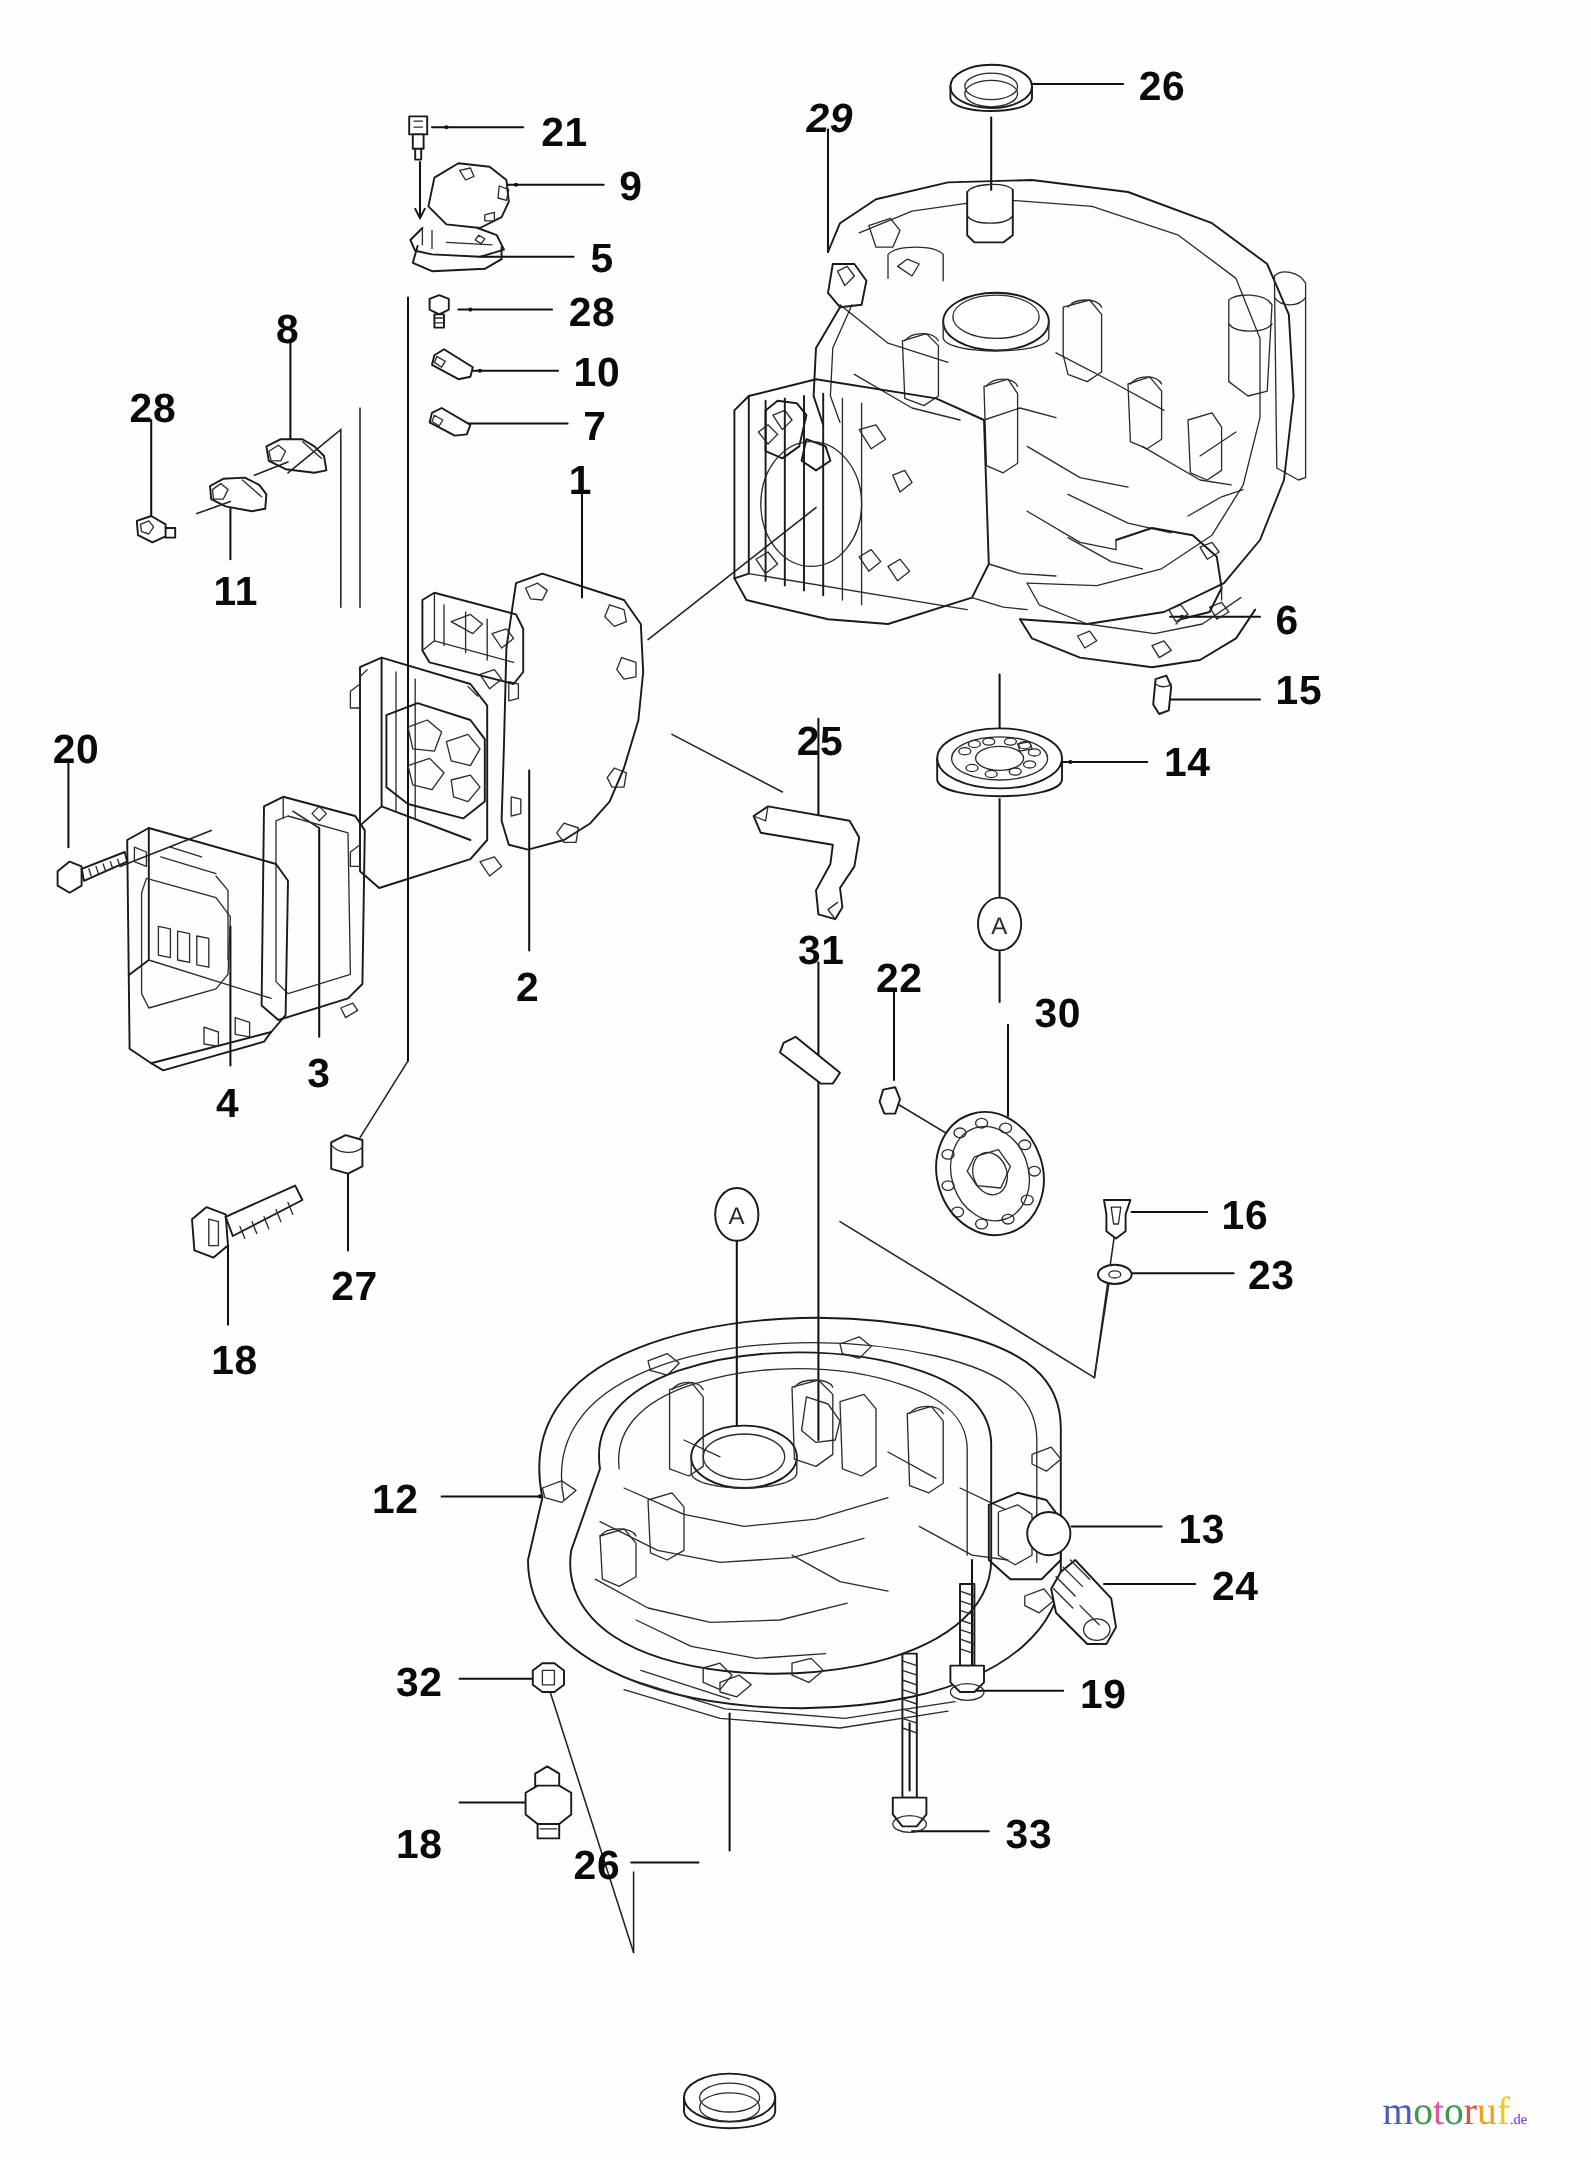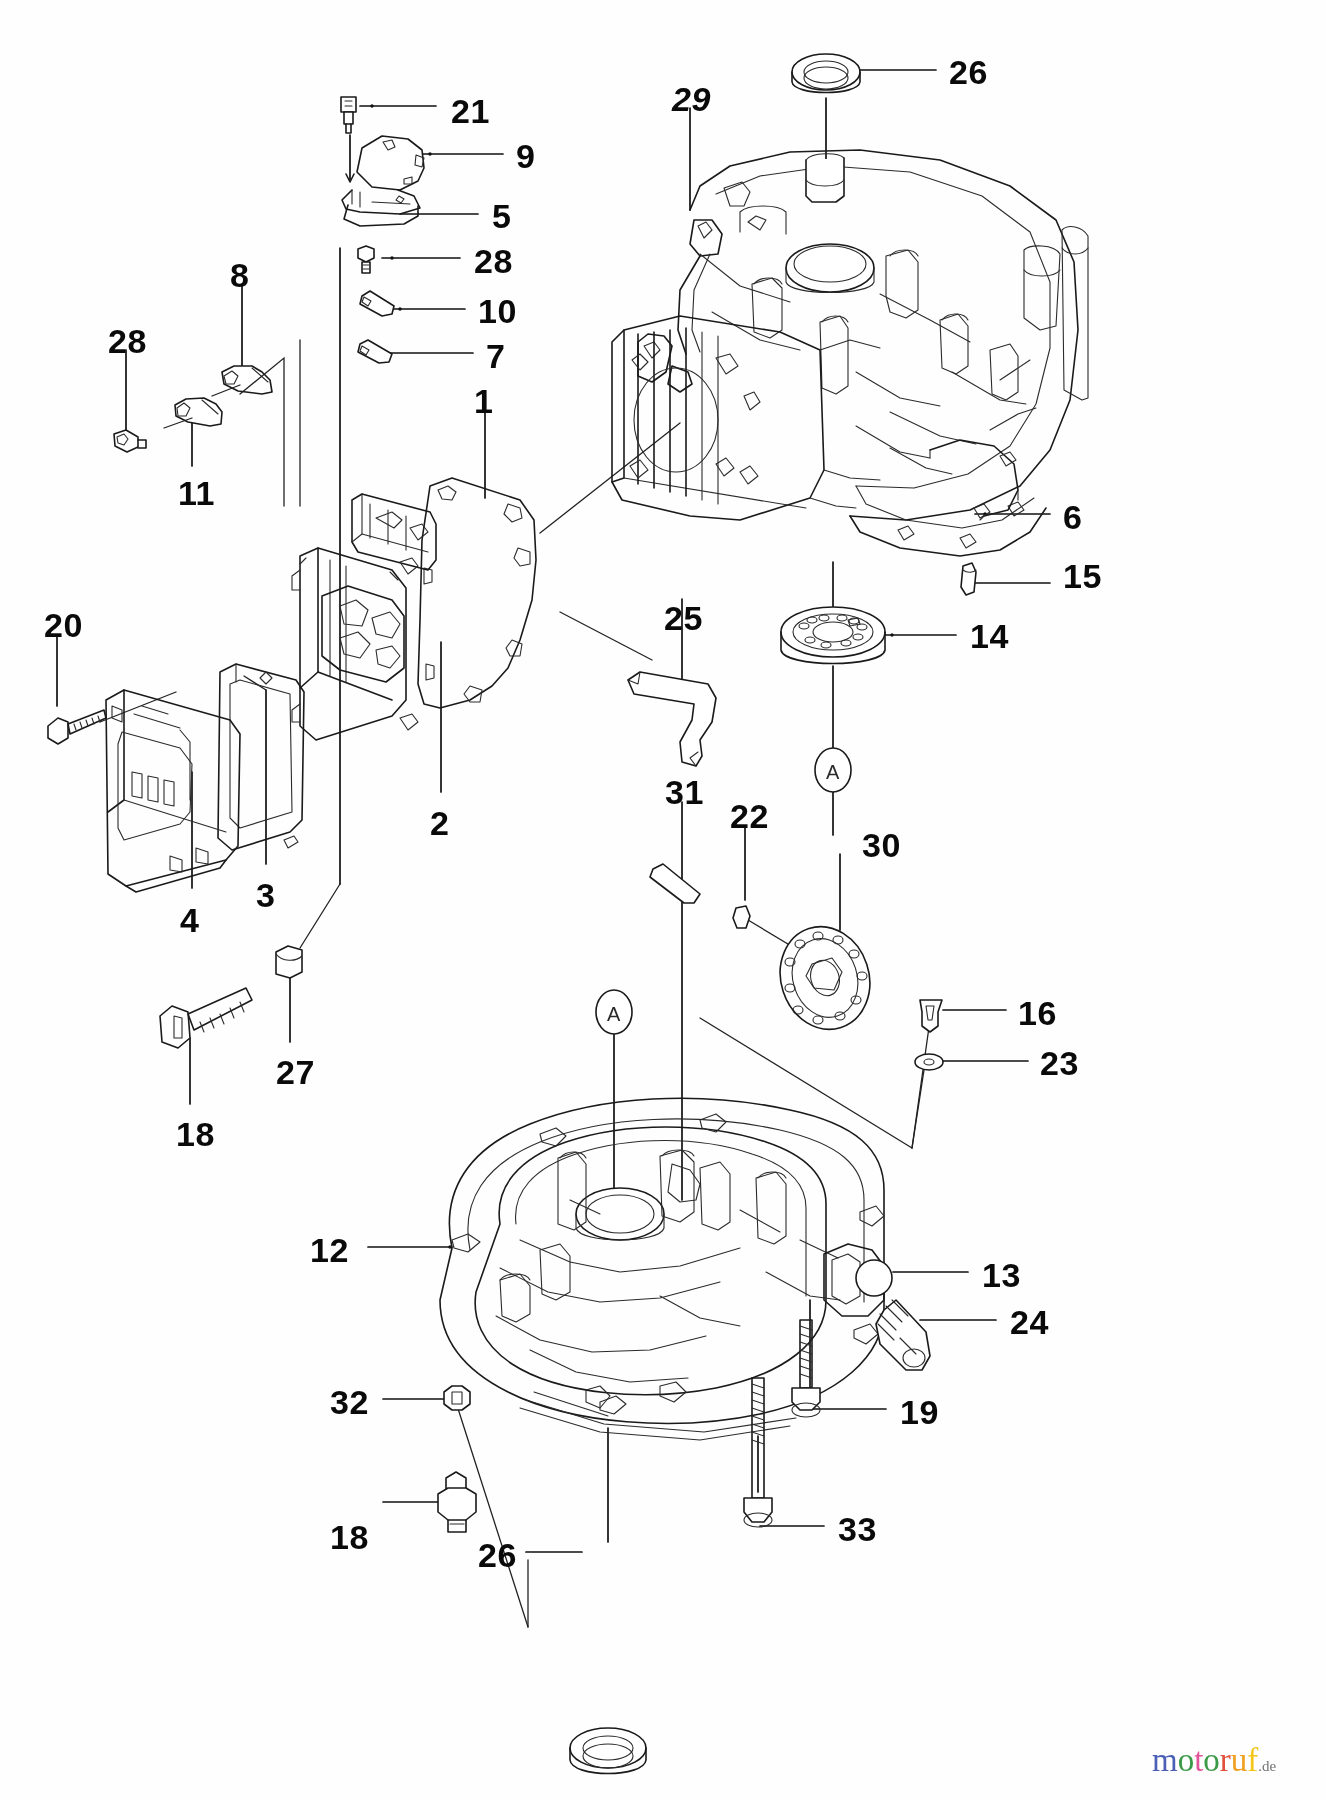--- a/index.html
+++ b/index.html
@@ -50,22 +50,22 @@
     white-space: nowrap;
   }
   #watermark span.c0 { color: #4a5fb5; }
   #watermark span.c1 { color: #3a9a47; }
   #watermark span.c2 { color: #e0559a; }
   #watermark span.c3 { color: #3a9a47; }
   #watermark span.c4 { color: #e0503a; }
   #watermark span.c5 { color: #f0a020; }
   #watermark span.c6 { color: #f5c518; }
   #watermark span.dom {
-    color: #737373;
-    font-size: 15px;
+    color: #6d28d9;
+    font-size: 12px;
     vertical-align: baseline;
   }
 </style>
 </head>
 <body>
 
 <div id="page">
 
   <svg id="drawing" viewBox="0 0 1326 1800" xmlns="http://www.w3.org/2000/svg">
     <defs>

